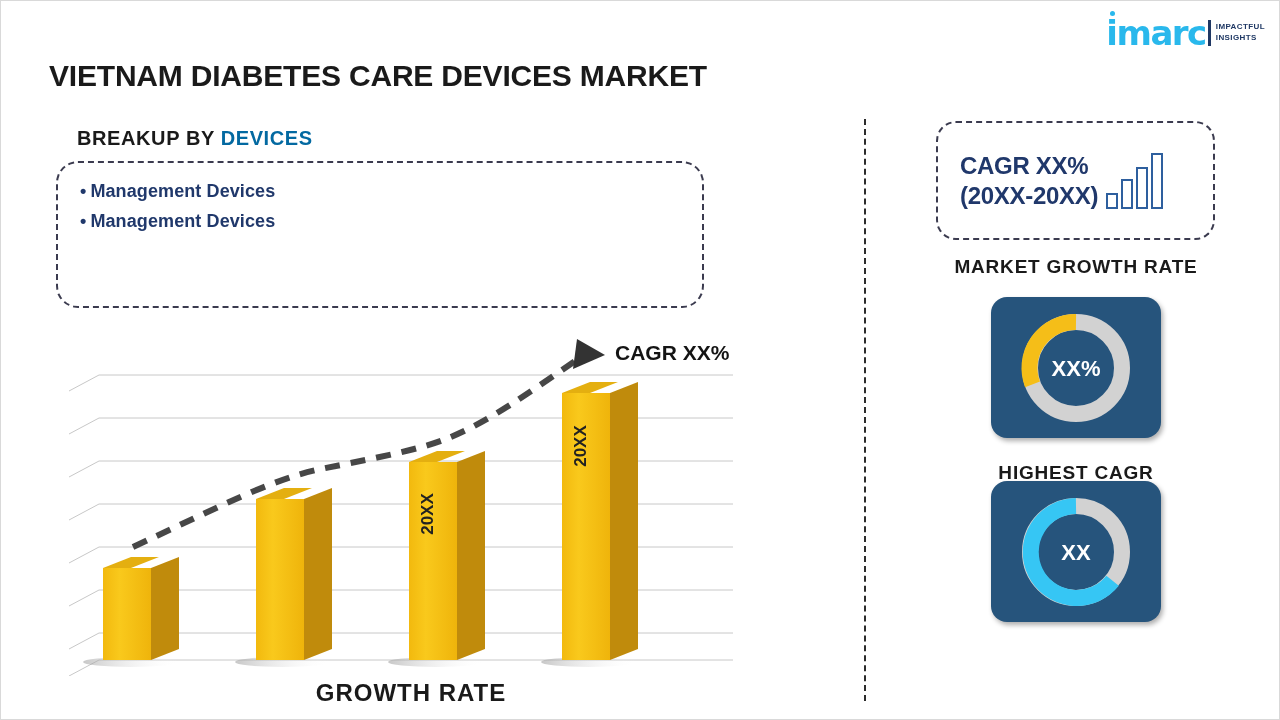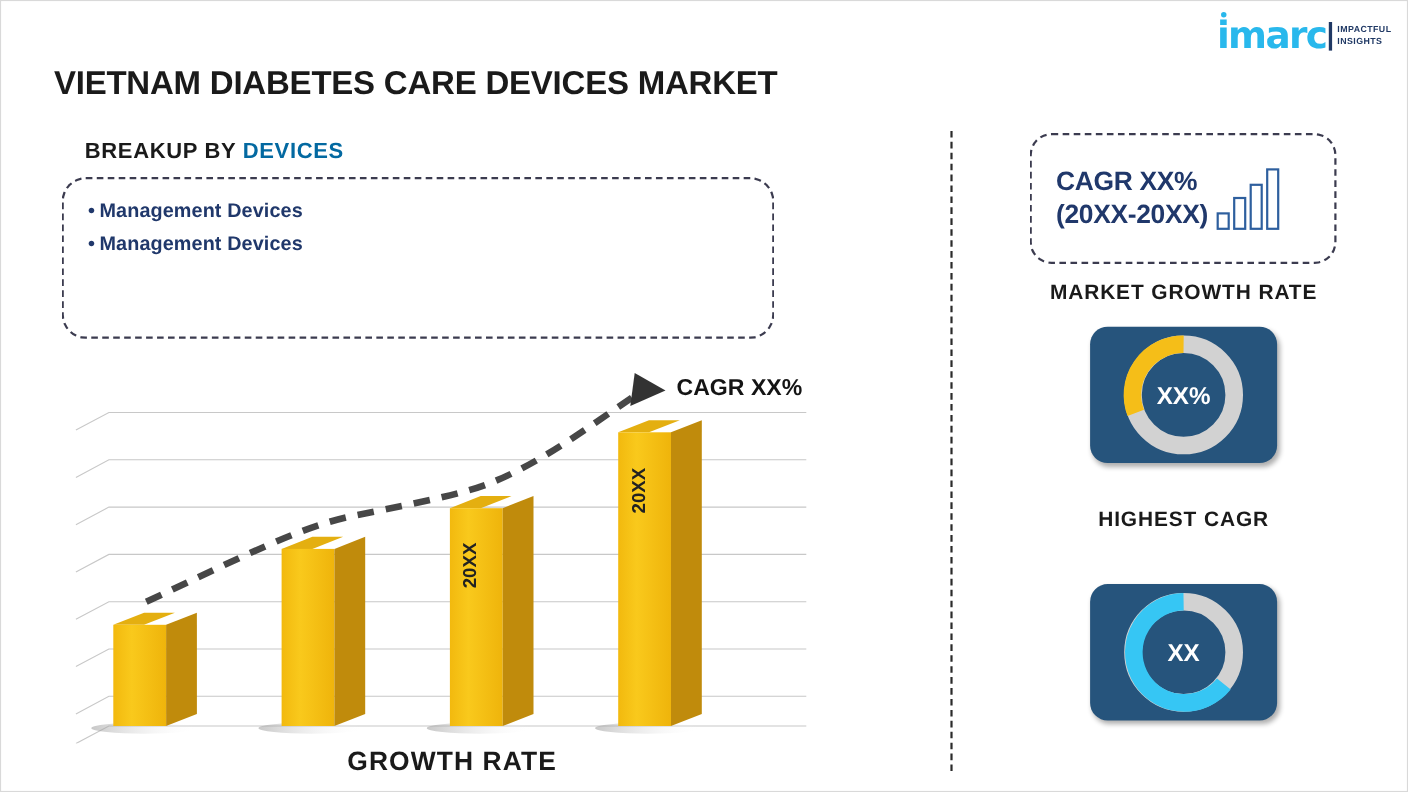--- a/index.html
+++ b/index.html
@@ -200,27 +200,27 @@
     letter-spacing: 0.8px;
   }
   #market-growth-caption { top: 255px; }
   #highest-cagr-caption  { top: 461px; }
   #largest-market-caption{ top: 671px; }
 
   .donut-tile {
     position: absolute;
     left: 990px;
     width: 170px;
-    height: 124px;
+    height: 141px;
     background: #26547C;
     border-radius: 16px;
     box-shadow: 2px 3px 5px rgba(0,0,0,0.32);
   }
   #donut-tile-cagr   { top: 296px; }
-  #donut-tile-market { top: 530px; }
+  #donut-tile-market { top: 480px; }
   .donut-tile svg {
     position: absolute;
     left: 50%;
     top: 50%;
     transform: translate(-50%,-50%);
   }
   .donut-center-label {
     font-family: "Liberation Sans", sans-serif;
     font-size: 22px;
     font-weight: 700;

